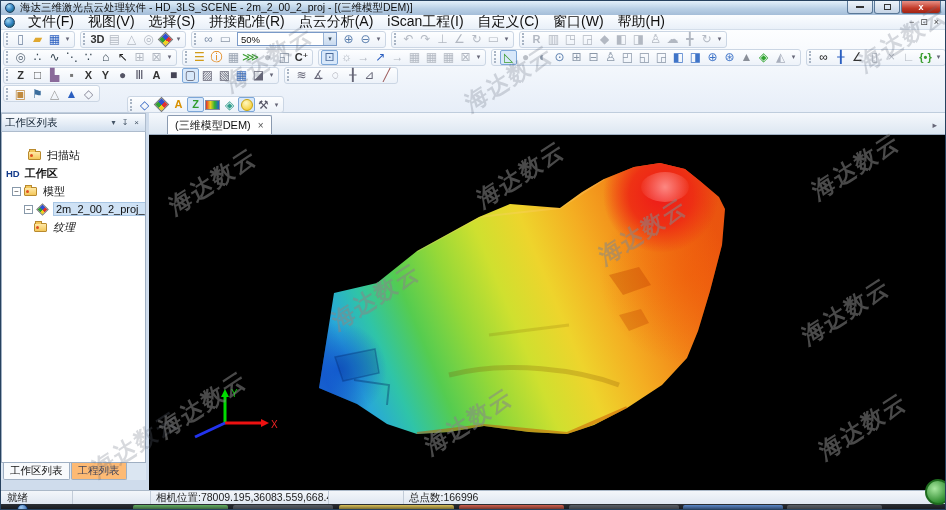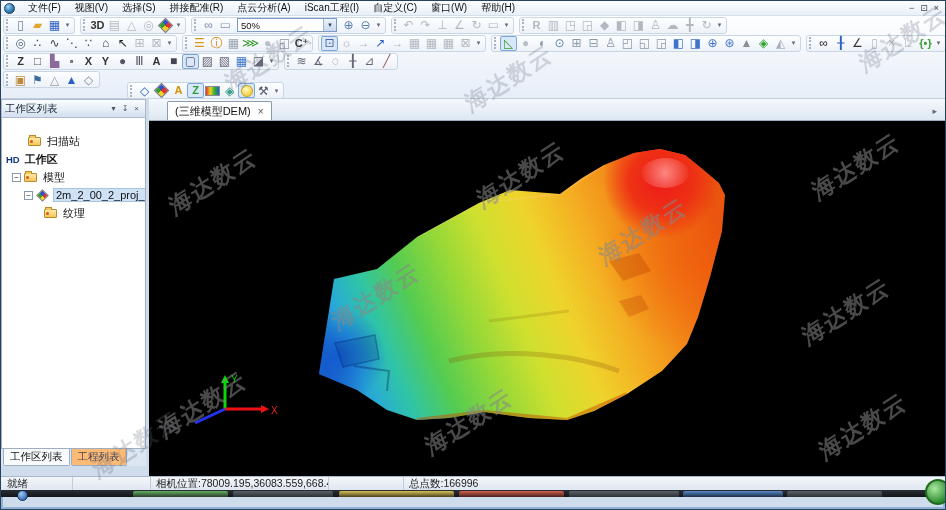--- a/index.html
+++ b/index.html
@@ -17,21 +17,21 @@
   .wbtn{width:26px;height:13px;border:1px solid #5a7898;border-top:none;border-radius:0 0 3px 3px;
         background:linear-gradient(#eef4fa,#c5d4e6);display:flex;align-items:center;justify-content:center;margin-left:1px;}
   .wbtn .bar{width:8px;height:2px;background:#333;}
   .wbtn .sq{width:7px;height:6px;border:1px solid #333;background:transparent;}
   .wbtn.close{width:40px;background:linear-gradient(#e89186,#c23a28 60%,#a02414);color:#fff;
               font-size:9px;font-weight:bold;}
   
   .menubar{height:15px;display:flex;align-items:center;background:linear-gradient(#fbfdff,#e9f0f8);
            border-bottom:1px solid #d4deea;padding-left:3px;}
   .menubar .appico{width:11px;height:11px;margin-right:6px;}
-  .menuitem{font-size:10px;color:#111;padding:0 7px;white-space:nowrap;}
+  .menuitem{font-size:14px;color:#111;padding:0 7px;white-space:nowrap;}
   .mdi{margin-left:auto;margin-right:6px;display:flex;gap:6px;color:#444;font-size:9px;}
   .mdi span{cursor:default;}
   
   .tbband{position:relative;height:83px;background:linear-gradient(#fdfeff,#e7eef8);
           border-bottom:1px solid #bfcddd;}
   .tbrow{display:flex;align-items:center;height:18px;padding-left:2px;}
   .tbrow.r4{height:29px;align-items:flex-start;padding-top:1px;}
   .tbgroup{display:flex;align-items:center;height:17px;margin-right:5px;padding:0 2px;
            background:linear-gradient(#fdfeff,#edf2f9);border:1px solid #cbd6e4;border-radius:3px;}
   .grip{width:4px;height:12px;border-left:2px dotted #a8b4c4;margin-right:2px;}
@@ -113,20 +113,33 @@
   .wm{position:absolute;font-size:23px;font-weight:bold;letter-spacing:2px;white-space:nowrap;
       transform:rotate(-33deg) skewX(-8deg);}
   .wm.dark{color:rgba(135,135,135,0.55);}
   .wm.light{color:rgba(100,110,125,0.26);}
 </style>
 </head>
 <body>
 
 <div class="win">
 
+  <div class="titlebar">
+    <span class="appico"></span>
+    <span class="title">海达三维激光点云处理软件 - HD_3LS_SCENE - 2m_2_00_2_proj - [(三维模型DEM)]</span>
+    <span class="winbtns">
+      <span class="wbtn">
+          <span class="bar"></span>
+        </span>
+      <span class="wbtn">
+          <span class="sq"></span>
+        </span>
+      <span class="wbtn close">x</span>
+    </span>
+  </div>
 
   <div class="menubar">
     <span class="appico"></span>
     <span class="menuitem">文件(F)</span>
       <span class="menuitem">视图(V)</span>
       <span class="menuitem">选择(S)</span>
       <span class="menuitem">拼接配准(R)</span>
       <span class="menuitem">点云分析(A)</span>
       <span class="menuitem">iScan工程(I)</span>
       <span class="menuitem">自定义(C)</span>
@@ -339,21 +352,21 @@
         <div class="trow" style="padding-left:10px;">
           <span class="expbox">−</span>
           <span class="folder"></span>
           <span class="tlabel">模型</span>
         </div>
         <div class="trow sel" style="padding-left:22px;">
           <span class="expbox">−</span>
           <span class="mini-diamond"></span>
           <span class="tlabel">2m_2_00_2_proj_DEM</span>
         </div>
-        <div class="trow" style="padding-left:42px;">
+        <div class="trow" style="padding-left:32px;font-style:italic;">
           <span class="folder"></span>
           <span class="tlabel">纹理</span>
         </div>
       </div>
       <div class="lp-tabs">
         <span class="lp-tab active">工作区列表</span>
         <span class="lp-tab">工程列表</span>
       </div>
       <div class="lp-gap"></div>
     </div>

